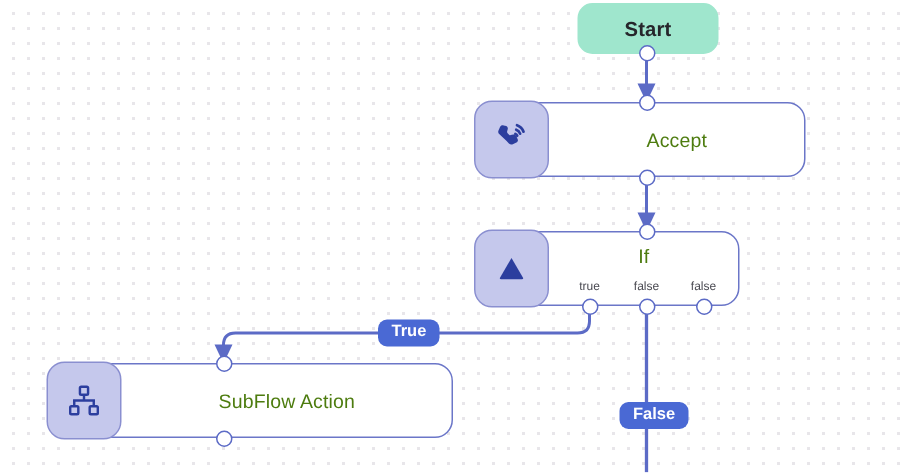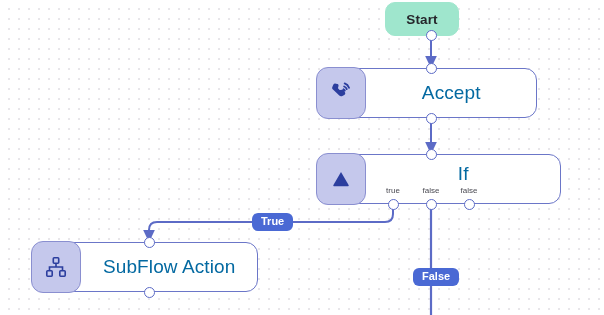--- a/index.html
+++ b/index.html
@@ -55,22 +55,22 @@
     justify-content: center;
   }
   .node-body {
     flex: 1 1 auto;
     position: relative;
     display: flex;
     align-items: center;
     justify-content: center;
   }
   .node-label {
-    font-size: 19px;
-    color: #0369a1;
+    font-size: 13px;
+    color: #4d7c0f;
     letter-spacing: 0.1px;
   }
   .node-label.start-label {
     font-weight: bold;
     font-size: 13.5px;
     color: #26262b;
   }
   .node-label.if-label {
     position: absolute;
     top: 8px;
@@ -124,21 +124,21 @@
 
     <path d="M 431 36 L 431 62" stroke="#5c6bc6" stroke-width="2" fill="none" marker-end="url(#arrowhead)"></path>
 
     <path d="M 431 123 L 431 148" stroke="#5c6bc6" stroke-width="2" fill="none" marker-end="url(#arrowhead)"></path>
 
     <path d="M 393 205 L 393 214 Q 393 222 385 222 L 157 222 Q 149 222 149 230 L 149 236" stroke="#5c6bc6" stroke-width="2" fill="none" marker-end="url(#arrowhead)"></path>
 
     <path d="M 431 205 L 431 315" stroke="#5c6bc6" stroke-width="2.2" fill="none"></path>
   </svg>
 
-  <div class="node node-start" style="left:385px; top:2px; width:74px; height:34px;">
+  <div class="node node-start" style="left:385px; top:2px; width:94px; height:34px;">
     <span class="node-label start-label">Start</span>
   </div>
   <div class="port" style="left:425.5px; top:30px;"></div>
 
   <div class="node" style="left:317px; top:68px; width:220px; height:50px;">
     <div class="node-icon">
       <svg width="26" height="26" viewBox="0 0 24 24">
         <path d="M7.2 3.4 C6.3 3.0 5.4 3.4 5.0 4.2 L4.0 6.4
                  C3.6 7.3 3.9 8.2 4.6 8.8 C6.5 10.5 8.6 12.6 10.4 14.4
                  C11.1 15.1 12.0 15.3 12.8 14.9 L15.0 13.9
@@ -152,21 +152,21 @@
         <path d="M14.4 8.6 A1.8 1.8 0 0 1 15.5 9.7" stroke="#2c3e9e" stroke-width="1.7" fill="none" stroke-linecap="round"></path>
       </svg>
     </div>
     <div class="node-body">
       <span class="node-label">Accept</span>
     </div>
   </div>
   <div class="port" style="left:425.5px; top:62.5px;"></div>
   <div class="port" style="left:425.5px; top:112.5px;"></div>
 
-  <div class="node" style="left:317px; top:154px; width:244px; height:50px;">
+  <div class="node" style="left:317px; top:154px; width:176px; height:50px;">
     <div class="node-icon">
       <svg width="26" height="26" viewBox="0 0 24 24">
         <path d="M12 5.5 L19 17.5 Q19.6 18.6 18.4 18.6 L5.6 18.6
                  Q4.4 18.6 5.0 17.5 Z" fill="#2c3e9e"></path>
       </svg>
     </div>
     <div class="node-body">
       <span class="node-label if-label">If</span>
     </div>
   </div>
@@ -178,21 +178,21 @@
   <div class="port-label" style="left:431px; top:186px;">false</div>
   <div class="port" style="left:425.5px; top:198.5px;"></div>
 
   <div class="port-label" style="left:469px; top:186px;">false</div>
   <div class="port" style="left:463.5px; top:198.5px;"></div>
 
   <div class="badge" style="left:252px; top:213px;">True</div>
 
   <div class="badge" style="left:413px; top:268px;">False</div>
 
-  <div class="node" style="left:32px; top:242px; width:226px; height:50px;">
+  <div class="node" style="left:32px; top:242px; width:270px; height:50px;">
     <div class="node-icon">
       <svg width="26" height="26" viewBox="0 0 24 24">
         <rect x="9.5" y="3.5" width="5" height="5" rx="0.8" fill="none" stroke="#2c3e9e" stroke-width="1.5"></rect>
         <rect x="3.5" y="15.5" width="5" height="5" rx="0.8" fill="none" stroke="#2c3e9e" stroke-width="1.5"></rect>
         <rect x="15.5" y="15.5" width="5" height="5" rx="0.8" fill="none" stroke="#2c3e9e" stroke-width="1.5"></rect>
         <path d="M12 8.5 L12 12 M6 15.5 L6 12 L18 12 L18 15.5" fill="none" stroke="#2c3e9e" stroke-width="1.5"></path>
       </svg>
     </div>
     <div class="node-body">
       <span class="node-label">SubFlow Action</span>

